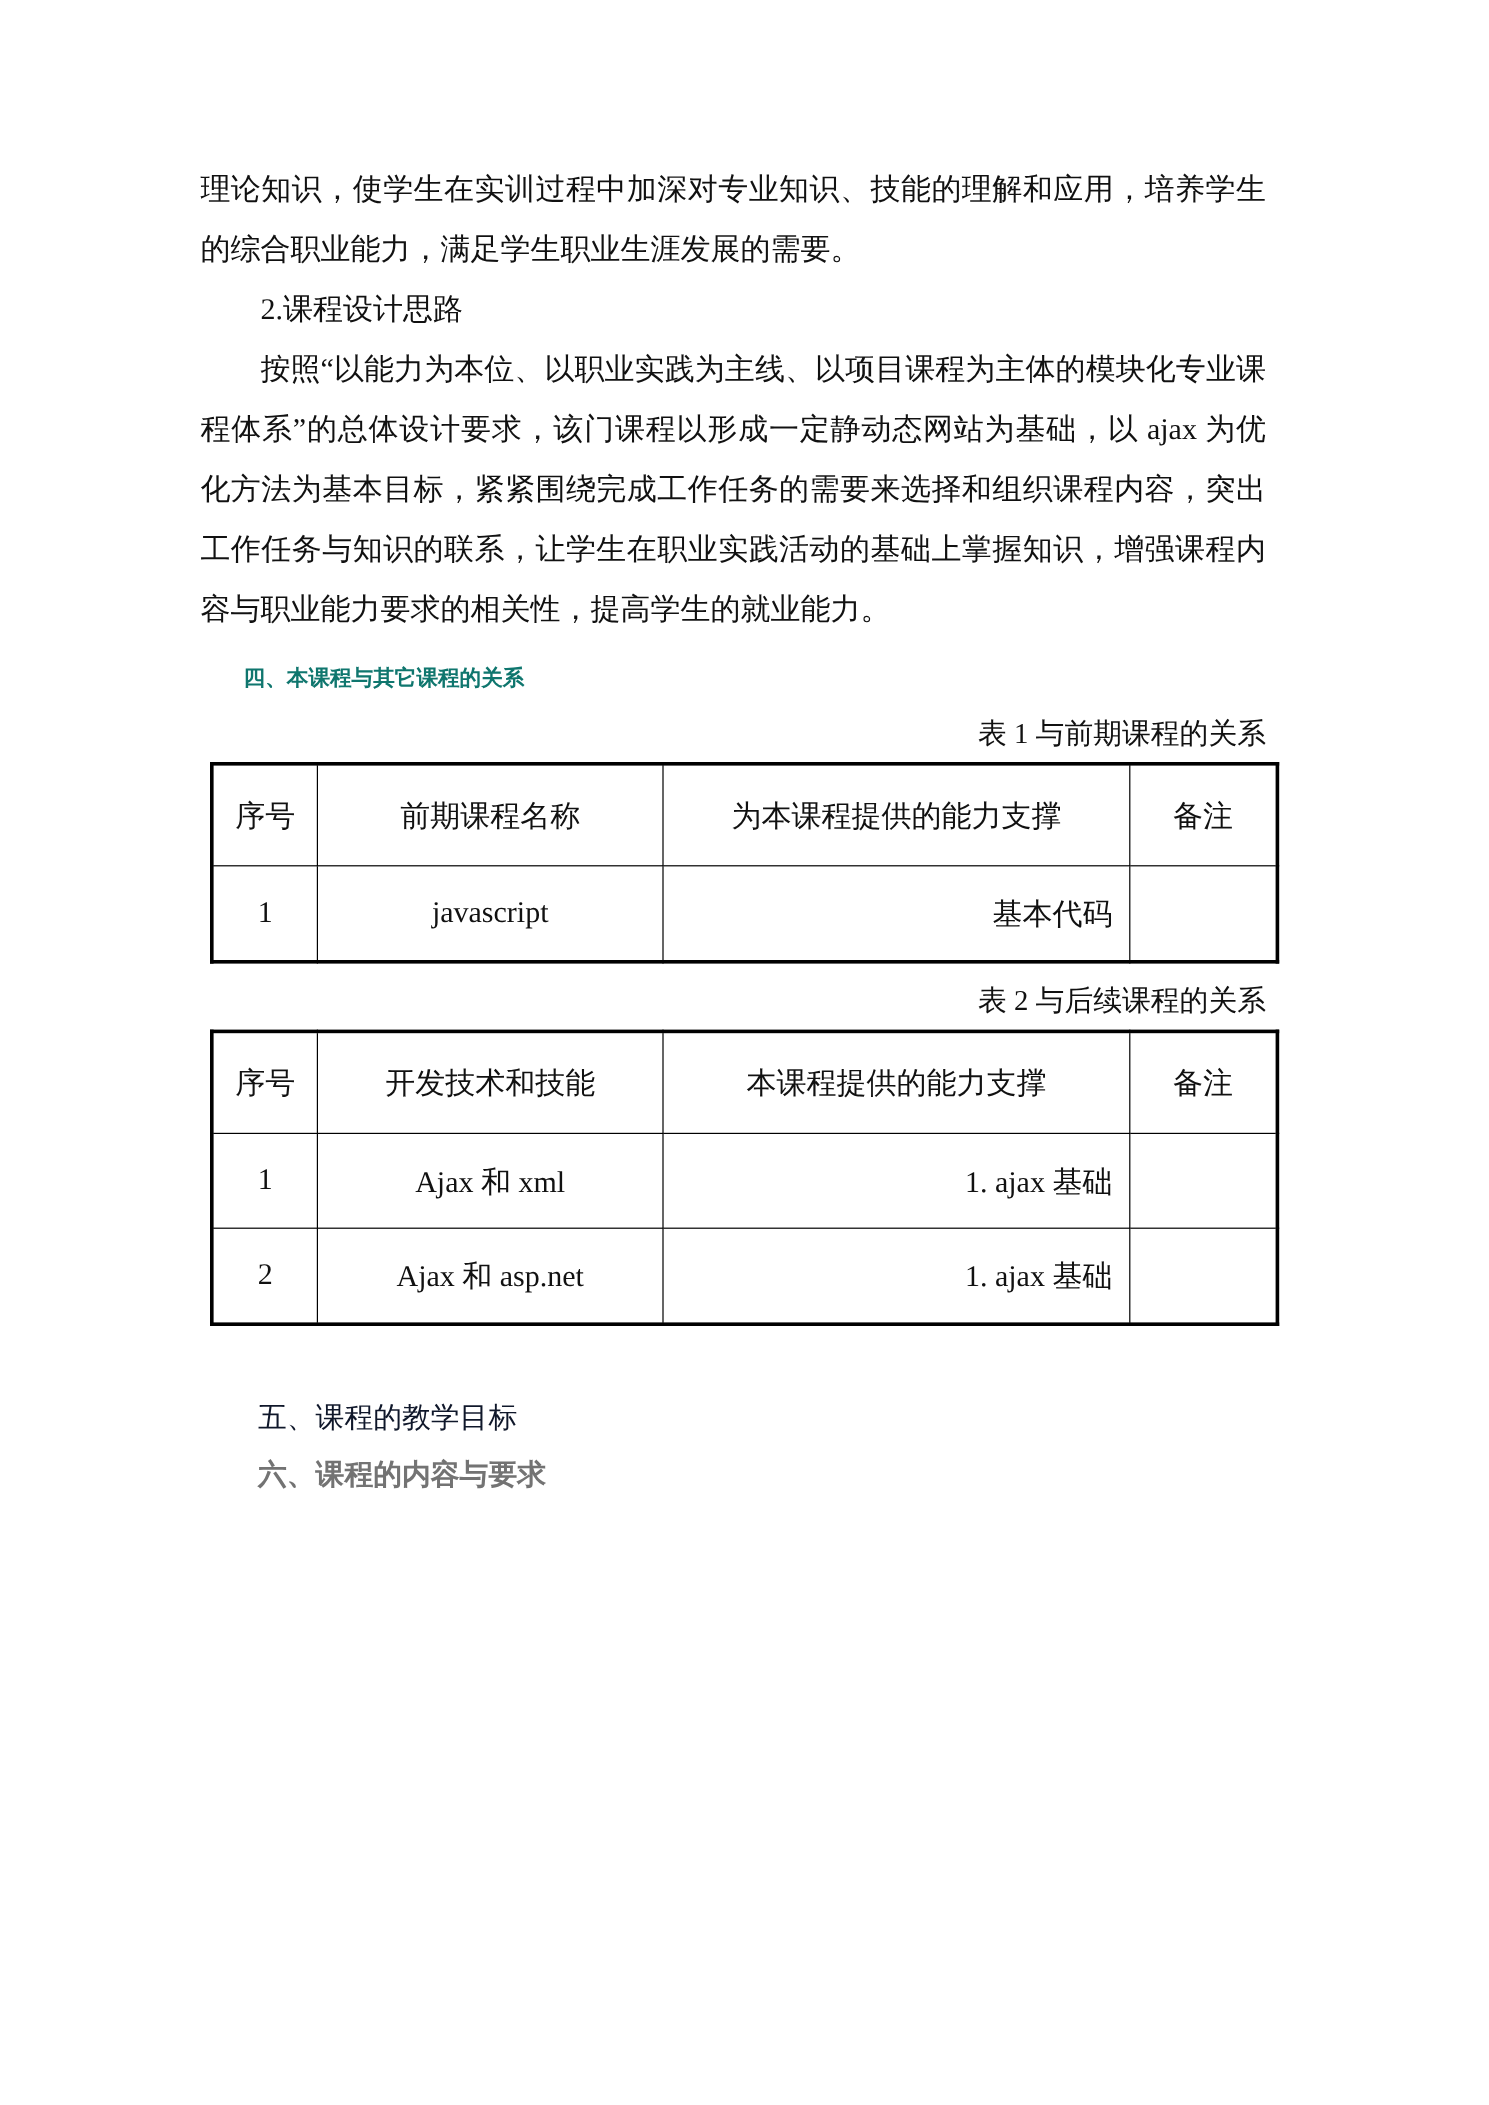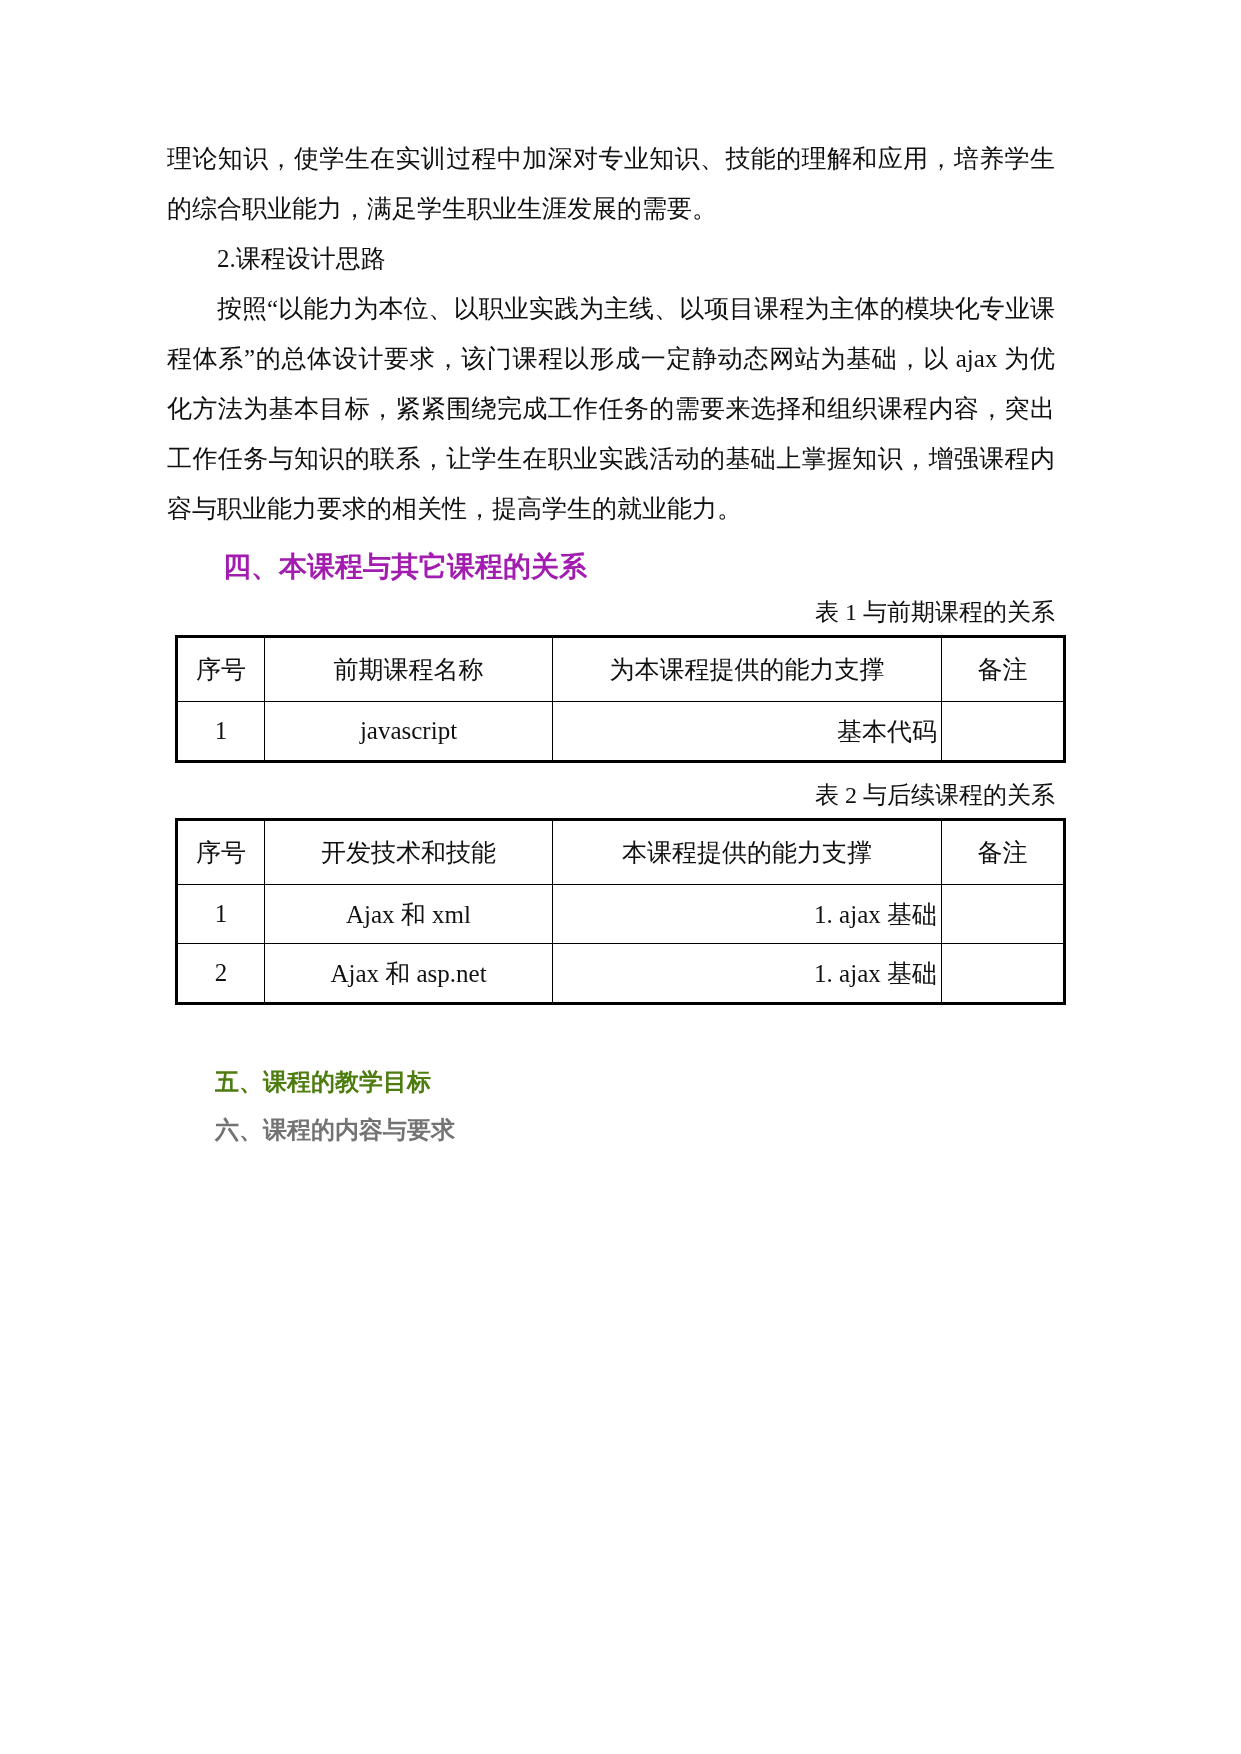--- a/index.html
+++ b/index.html
@@ -15,70 +15,70 @@
     font-family: "Liberation Serif", "DejaVu Serif", serif;
   }
   .body-text {
     font-size: 25px;
     line-height: 50px;
     text-align: justify;
     margin: 0;
   }
   .indent { text-indent: 2em; }
   .section-heading {
-    font-family: Liberation Sans, sans-serif;
+    font-family: Liberation Mono, monospace;
     font-weight: bold;
-    font-size: 28px;
+    font-size: 18px;
     line-height: 50px;
     text-indent: 2em;
     margin: 8px 0 0 0;
-    color: #a21caf;
+    color: #0f766e;
   }
   .tbl-caption {
     font-size: 24px;
     line-height: 36px;
     text-align: right;
     margin: 2px 0 5px 0;
   }
   table.doc-table {
     border-collapse: collapse;
     width: 888px;
     margin-left: 8px;
     table-layout: fixed;
     border: 3px solid #000000;
   }
   table.doc-table td {
     border: 1px solid #000000;
     font-size: 25px;
     text-align: center;
     vertical-align: middle;
-    padding: 4px;
+    padding: 14px;
     overflow: hidden;
   }
   table.doc-table tr.hdr td { height: 55px; }
   table.doc-table tr.data td { height: 50px; }
   table.doc-table td.left-cell {
     text-align: right;
     padding-left: 12px;
   }
   .goal-text {
     font-size: 25px;
     line-height: 38px;
     text-align: justify;
     text-indent: 2em;
     margin: 0;
   }
   .goal-heading {
     font-family: "Liberation Sans", "DejaVu Sans", sans-serif;
-    font-weight: bold;
+    font-weight: normal;
     font-size: 24px;
     line-height: 38px;
     text-indent: 2em;
     margin: 58px 0 4px 0;
-    color: #4d7c0f;
+    color: #0f172a;
   }
   .last-heading {
     font-family: "Liberation Sans", "DejaVu Sans", sans-serif;
     font-weight: bold;
     font-size: 24px;
     line-height: 38px;
     text-indent: 2em;
     margin: 10px 0 0 0;
     color: #737373;
   }

